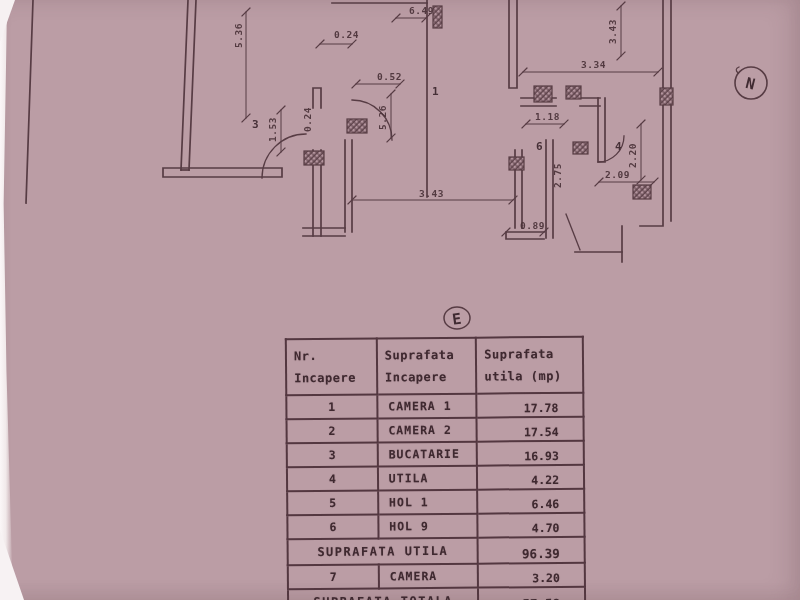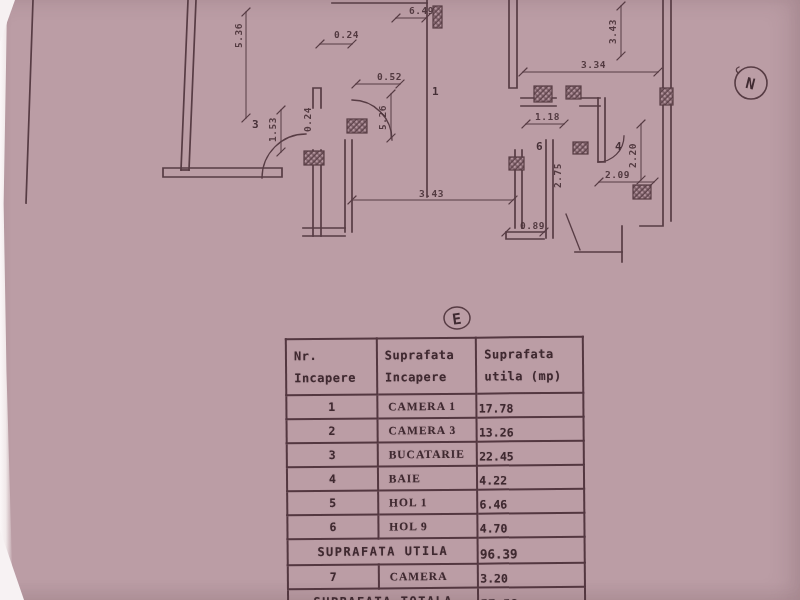--- a/index.html
+++ b/index.html
@@ -39,22 +39,22 @@
   }
   #area-table td{border:2px solid #533740;font-weight:bold;
     text-shadow:0 0 1px rgba(63,41,48,.35);}
   #area-table col.c1{width:88px}
   #area-table col.c2{width:100px}
   #area-table col.c3{width:111px}
   tr.hdr td{height:50px;vertical-align:middle;font-size:12px;line-height:1.85;
     padding:2px 20px 2px 7px;letter-spacing:.5px;}
   tr.data td{height:20px;font-size:11.5px;}
   td.c-nr{text-align:center;}
-  td.c-name{text-align:left;padding-left:10px;letter-spacing:1px;font-family:Liberation Serif, serif;}
-  td.c-area{padding-right:24px;font-size:12.5px;vertical-align:bottom;}
+  td.c-name{text-align:left;padding-left:10px;letter-spacing:1px;}
+  td.c-area{text-align:right;padding-right:24px;font-size:12.5px;vertical-align:bottom;}
   tr.summary td{height:22px;}
   td.c-sumlabel{text-align:center;font-size:12px;letter-spacing:1.5px;}
 </style>
 </head>
 <body>
 
 <div id="frame">
   <div id="scanwrap">
 
     <svg id="plan" width="800" height="600" viewBox="0 0 800 600" stroke="#573c44" fill="none" stroke-linecap="square">
@@ -196,31 +196,31 @@
             <div>utila (mp)</div>
           </td>
         </tr>
       <tr class="data">
             <td class="c-nr">1</td>
             <td class="c-name">CAMERA 1</td>
             <td class="c-area">17.78</td>
           </tr>
           <tr class="data">
             <td class="c-nr">2</td>
-            <td class="c-name">CAMERA 3</td>
-            <td class="c-area">13.26</td>
+            <td class="c-name">CAMERA 2</td>
+            <td class="c-area">17.54</td>
           </tr>
           <tr class="data">
             <td class="c-nr">3</td>
             <td class="c-name">BUCATARIE</td>
-            <td class="c-area">22.45</td>
+            <td class="c-area">16.93</td>
           </tr>
           <tr class="data">
             <td class="c-nr">4</td>
-            <td class="c-name">BAIE</td>
+            <td class="c-name">UTILA</td>
             <td class="c-area">4.22</td>
           </tr>
           <tr class="data">
             <td class="c-nr">5</td>
             <td class="c-name">HOL 1</td>
             <td class="c-area">6.46</td>
           </tr>
           <tr class="data">
             <td class="c-nr">6</td>
             <td class="c-name">HOL 9</td>

